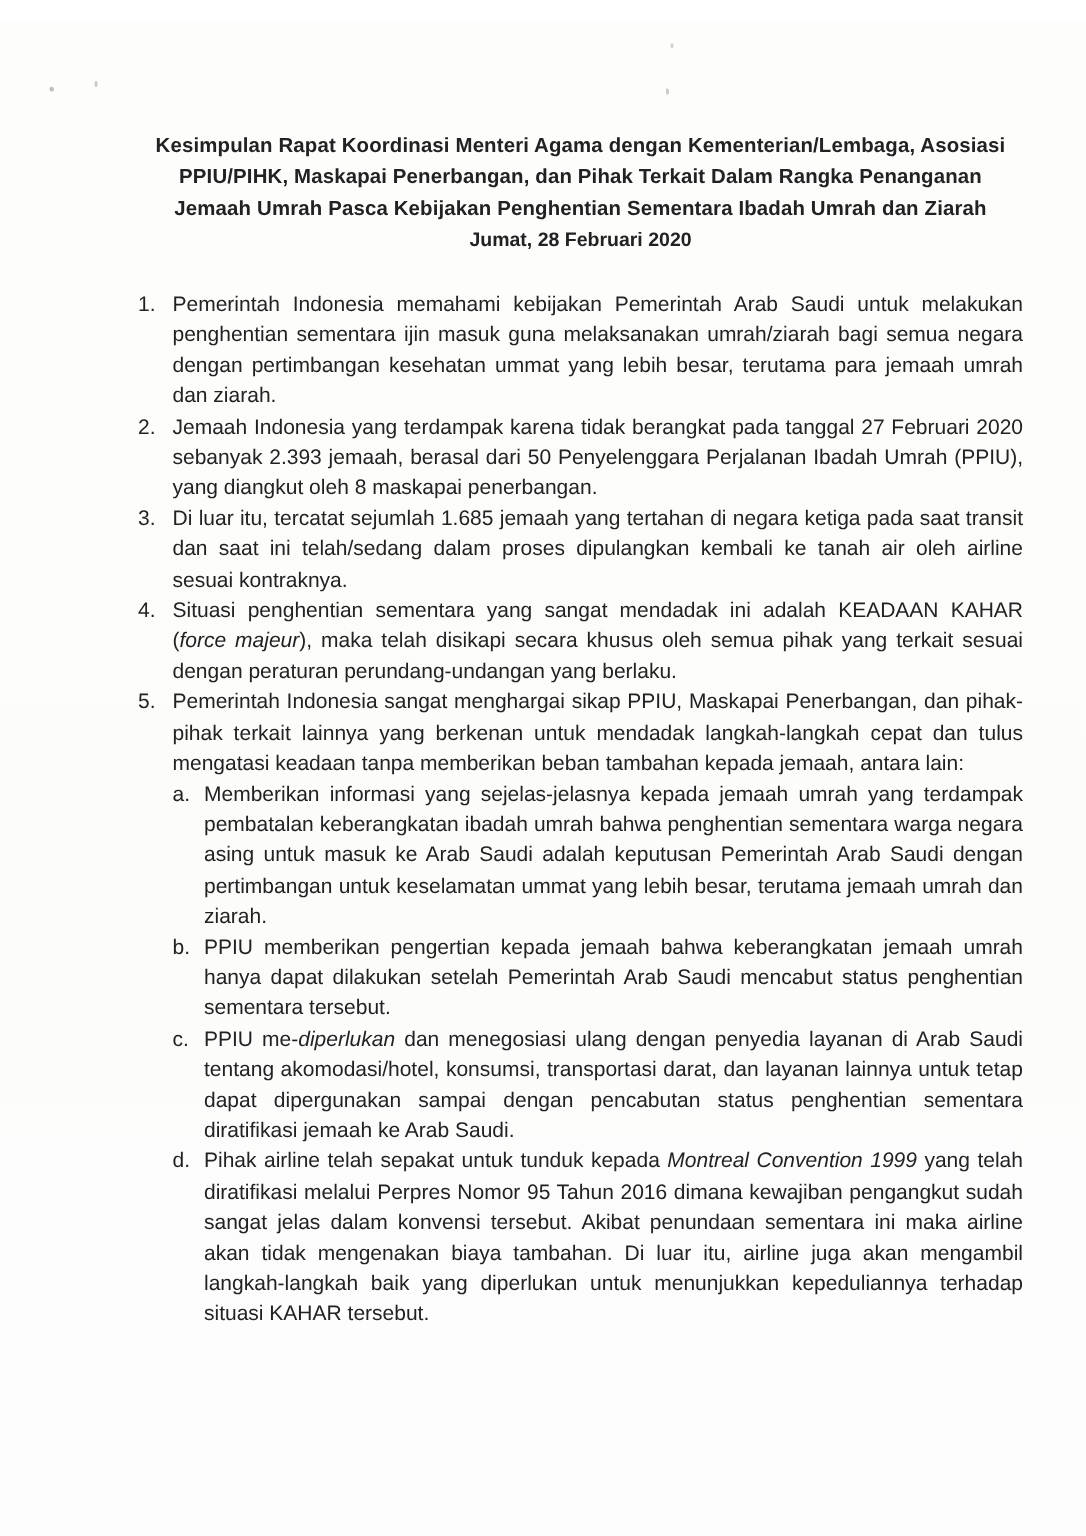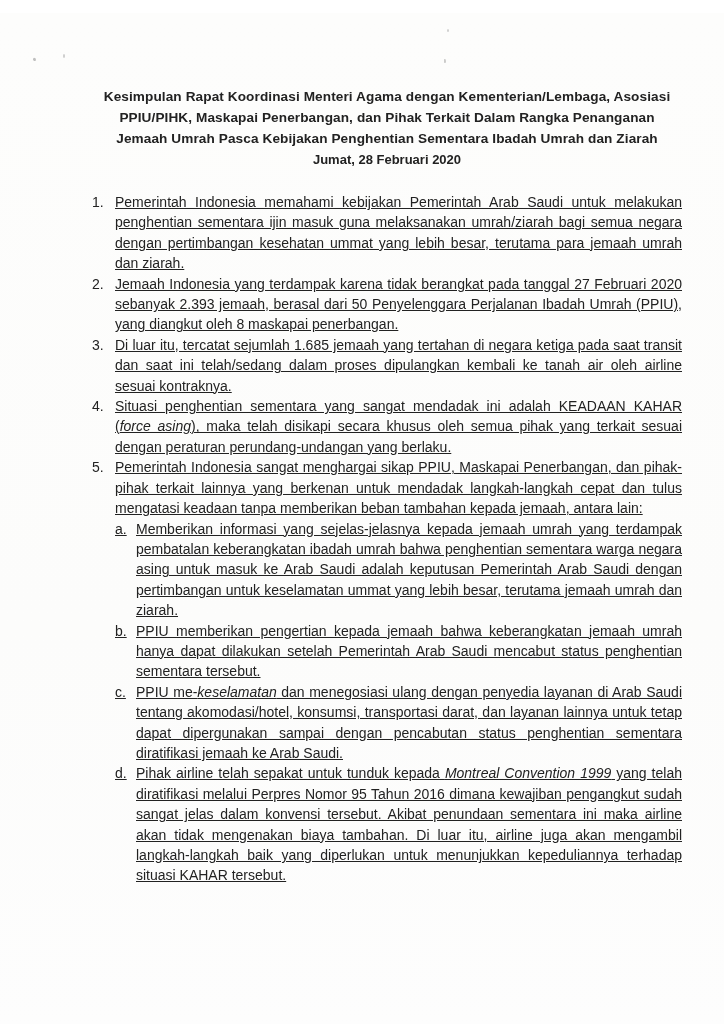--- a/index.html
+++ b/index.html
@@ -35,21 +35,21 @@
   .doc-body {
     margin-top: 22px;
     font-size: 14px;
     line-height: 20.4px;
   }
   .item { display: flex; }
   .item-num {
     flex: 0 0 23px;
     text-align: left;
   }
-  .item-body { flex: 1; text-align: justify; text-decoration: underline; }
+  .item-body { flex: 1; text-align: justify; }
   .sublist { margin-top: 0; }
   .subitem { display: flex; }
   .sub-letter { flex: 0 0 21px; }
   .sub-body { flex: 1; text-align: justify; }
   i { font-style: italic; }
   .speck {
     position: absolute;
     background: #8d8d8d;
     border-radius: 50%;
     opacity: 0.55;
@@ -83,42 +83,42 @@
       <div class="item-body"><span>Jemaah Indonesia yang terdampak karena tidak berangkat pada tanggal 27 Februari 2020 sebanyak 2.393 jemaah, berasal dari 50 Penyelenggara Perjalanan Ibadah Umrah (PPIU), yang diangkut oleh 8 maskapai penerbangan.</span></div>
     </div>
 
     <div class="item">
       <div class="item-num">3.</div>
       <div class="item-body"><span>Di luar itu, tercatat sejumlah 1.685 jemaah yang tertahan di negara ketiga pada saat transit dan saat ini telah/sedang dalam proses dipulangkan kembali ke tanah air oleh airline sesuai kontraknya.</span></div>
     </div>
 
     <div class="item">
       <div class="item-num">4.</div>
-      <div class="item-body"><span>Situasi penghentian sementara yang sangat mendadak ini adalah KEADAAN KAHAR (</span><i>force asing</i><span>), maka telah disikapi secara khusus oleh semua pihak yang terkait sesuai dengan peraturan perundang-undangan yang berlaku.</span></div>
+      <div class="item-body"><span>Situasi penghentian sementara yang sangat mendadak ini adalah KEADAAN KAHAR (</span><i>force majeur</i><span>), maka telah disikapi secara khusus oleh semua pihak yang terkait sesuai dengan peraturan perundang-undangan yang berlaku.</span></div>
     </div>
 
     <div class="item">
       <div class="item-num">5.</div>
       <div class="item-body">
         <div><span>Pemerintah Indonesia sangat menghargai sikap PPIU, Maskapai Penerbangan, dan pihak-pihak terkait lainnya yang berkenan untuk mendadak langkah-langkah cepat dan tulus mengatasi keadaan tanpa memberikan beban tambahan kepada jemaah, antara lain:</span></div>
         <div class="sublist">
 
           <div class="subitem">
             <div class="sub-letter">a.</div>
             <div class="sub-body"><span>Memberikan informasi yang sejelas-jelasnya kepada jemaah umrah yang terdampak pembatalan keberangkatan ibadah umrah bahwa penghentian sementara warga negara asing untuk masuk ke Arab Saudi adalah keputusan Pemerintah Arab Saudi dengan pertimbangan untuk keselamatan ummat yang lebih besar, terutama jemaah umrah dan ziarah.</span></div>
           </div>
 
           <div class="subitem">
             <div class="sub-letter">b.</div>
             <div class="sub-body"><span>PPIU memberikan pengertian kepada jemaah bahwa keberangkatan jemaah umrah hanya dapat dilakukan setelah Pemerintah Arab Saudi mencabut status penghentian sementara tersebut.</span></div>
           </div>
 
           <div class="subitem">
             <div class="sub-letter">c.</div>
-            <div class="sub-body"><span>PPIU me-</span><i>keselamatan</i><span> dan menegosiasi ulang dengan penyedia layanan di Arab Saudi tentang akomodasi/hotel, konsumsi, transportasi darat, dan layanan lainnya untuk tetap dapat dipergunakan sampai dengan pencabutan status penghentian sementara diratifikasi jemaah ke Arab Saudi.</span></div>
+            <div class="sub-body"><span>PPIU me-</span><i>diperlukan</i><span> dan menegosiasi ulang dengan penyedia layanan di Arab Saudi tentang akomodasi/hotel, konsumsi, transportasi darat, dan layanan lainnya untuk tetap dapat dipergunakan sampai dengan pencabutan status penghentian sementara diratifikasi jemaah ke Arab Saudi.</span></div>
           </div>
 
           <div class="subitem">
             <div class="sub-letter">d.</div>
             <div class="sub-body"><span>Pihak airline telah sepakat untuk tunduk kepada </span><i>Montreal Convention 1999</i><span> yang telah diratifikasi melalui Perpres Nomor 95 Tahun 2016 dimana kewajiban pengangkut sudah sangat jelas dalam konvensi tersebut. Akibat penundaan sementara ini maka airline akan tidak mengenakan biaya tambahan. Di luar itu, airline juga akan mengambil langkah-langkah baik yang diperlukan untuk menunjukkan kepeduliannya terhadap situasi KAHAR tersebut.</span></div>
           </div>
 
         </div>
       </div>
     </div>

